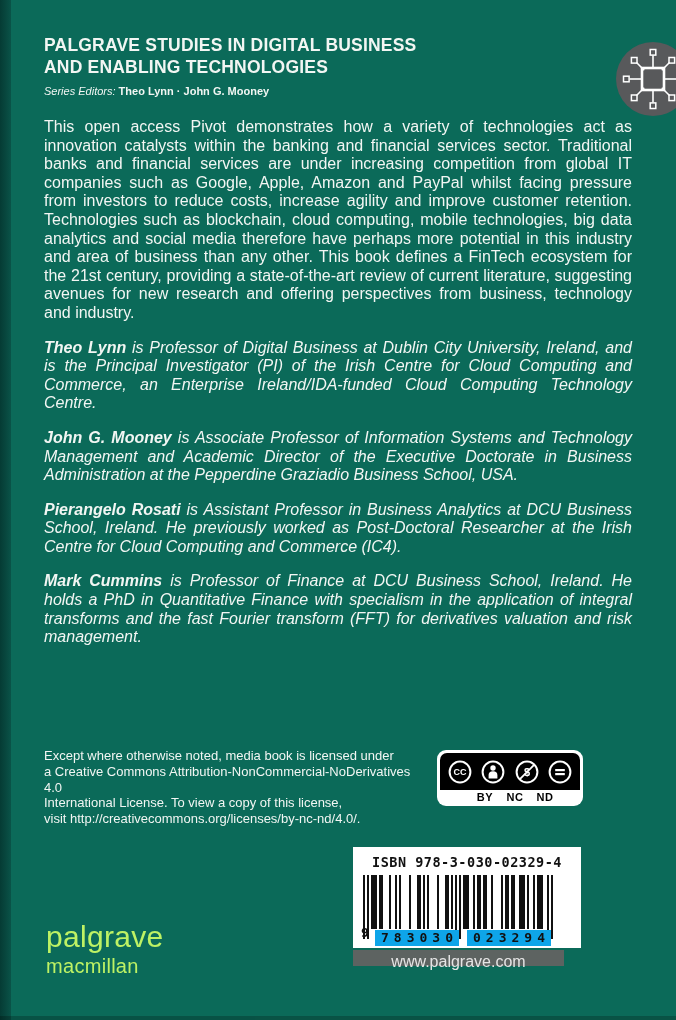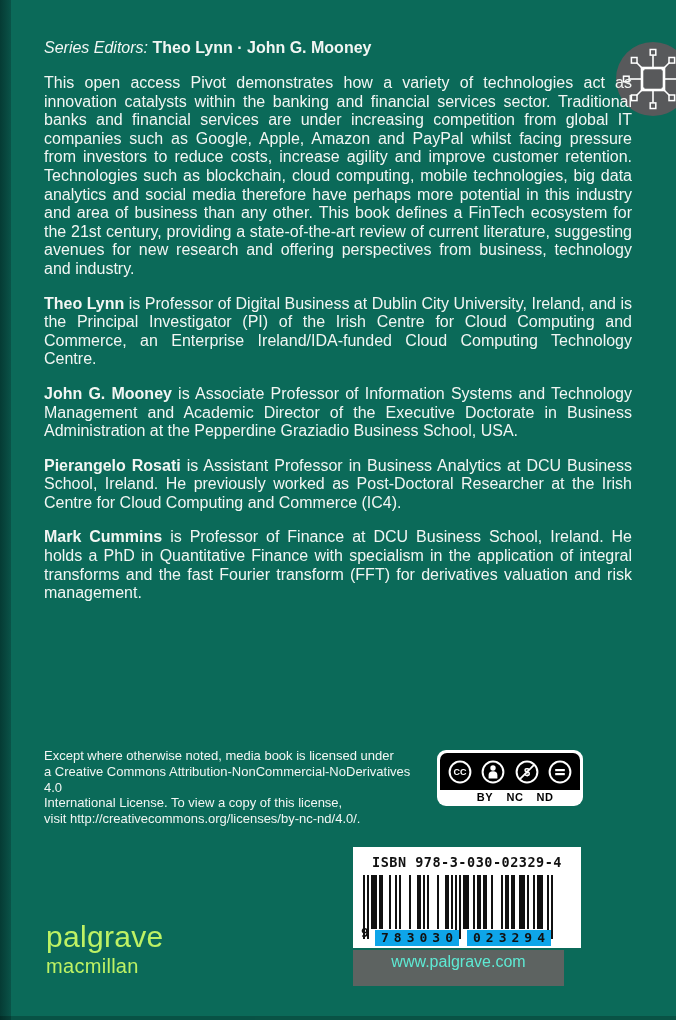--- a/index.html
+++ b/index.html
@@ -11,25 +11,25 @@
   .page::after{
     content:""; position:absolute; left:0; right:0; bottom:0; height:4px;
     background:rgba(0,0,0,.22); pointer-events:none;
   }
   .spine-edge {
     position:absolute; left:0; top:0; width:11px; height:100%;
     background:linear-gradient(90deg,#053B34,#0A5348);
   }
   .content { position:absolute; left:44px; top:34px; width:588px; }
   .series-title { font-weight:bold; font-size:17.5px; line-height:22px; letter-spacing:.2px; }
-  .series-editors { font-size:16px; line-height:21px; margin-top:3px; }
+  .series-editors { font-size:11px; line-height:21px; margin-top:3px; }
   .series-editors .lbl { font-style:italic; }
   .series-editors .nms { font-weight:bold; }
   .description { font-size:16px; line-height:18.6px; text-align:justify; }
-  .bio { margin-top:14px; font-size:16px; line-height:18.6px; text-align:justify; }
+  .bio { margin-top:14px; font-size:16px; line-height:18.6px; text-align:justify;font-style:italic; }
   .bio b { font-weight:bold; }
 
   
   .network-circle {
     position:absolute; left:616px; top:42px; width:74px; height:74px;
     border-radius:50%; background:#58595B;
   }
 
   
   .license {
@@ -68,22 +68,22 @@
     position:absolute; left:8px; top:78px; width:194px; display:flex;
     font-family:"DejaVu Sans Mono", monospace; font-weight:bold;
     font-size:13px; line-height:16px;
   }
   .bc-digits .first { width:10px; }
   .bc-digits .grp {
     flex:1; background:#0ea5e9; text-align:center;
     letter-spacing:5px; margin:5px 4px; padding-left:5px;
   }
   .web-band {
-    position:absolute; left:353px; top:950px; width:211px; height:36px;
-    background:#5D6361; color:#5eead4; text-align:center;
+    position:absolute; left:353px; top:950px; width:211px; height:16px;
+    background:#5D6361; color:#e5e5e5; text-align:center;
     font-size:16px; line-height:23px;
   }
 
   
   .logo { position:absolute; left:46px; top:920px; color:#bef264; }
   .logo .l1 { font-size:30px; line-height:33px; letter-spacing:.3px; }
   .logo .l2 { font-size:20px; line-height:26px; letter-spacing:.3px; }
 </style>
 </head>
 <body>
@@ -113,20 +113,24 @@
           <rect x="53" y="15.5" width="5.6" height="5.6"></rect>
           <rect x="15.4" y="15.5" width="5.6" height="5.6"></rect>
           <rect x="53" y="53" width="5.6" height="5.6"></rect>
           <rect x="15.4" y="53" width="5.6" height="5.6"></rect>
         </g>
       </g>
     </svg>
   </div>
 
   <div class="content">
+    <div class="series-title">
+      <div>PALGRAVE STUDIES IN DIGITAL BUSINESS</div>
+      <div>AND ENABLING TECHNOLOGIES</div>
+    </div>
     <div class="series-editors">
       <span class="lbl">Series Editors:</span>
       <span class="nms">Theo Lynn · John G. Mooney</span>
     </div>
 
     <p class="description">This open access Pivot demonstrates how a variety of technologies act as innovation catalysts within the banking and financial services sector. Traditional banks and financial services are under increasing competition from global IT companies such as Google, Apple, Amazon and PayPal whilst facing pressure from investors to reduce costs, increase agility and improve customer retention. Technologies such as blockchain, cloud computing, mobile technologies, big data analytics and social media therefore have perhaps more potential in this industry and area of business than any other. This book defines a FinTech ecosystem for the 21st century, providing a state-of-the-art review of current literature, suggesting avenues for new research and offering perspectives from business, technology and industry.</p>
 
     <p class="bio"><b>Theo Lynn</b><span> is Professor of Digital Business at Dublin City University, Ireland, and is the Principal Investigator (PI) of the Irish Centre for Cloud Computing and Commerce, an Enterprise Ireland/IDA-funded Cloud Computing Technology Centre.</span></p>
     <p class="bio"><b>John G. Mooney</b><span> is Associate Professor of Information Systems and Technology Management and Academic Director of the Executive Doctorate in Business Administration at the Pepperdine Graziadio Business School, USA.</span></p>
     <p class="bio"><b>Pierangelo Rosati</b><span> is Assistant Professor in Business Analytics at DCU Business School, Ireland. He previously worked as Post-Doctoral Researcher at the Irish Centre for Cloud Computing and Commerce (IC4).</span></p>

